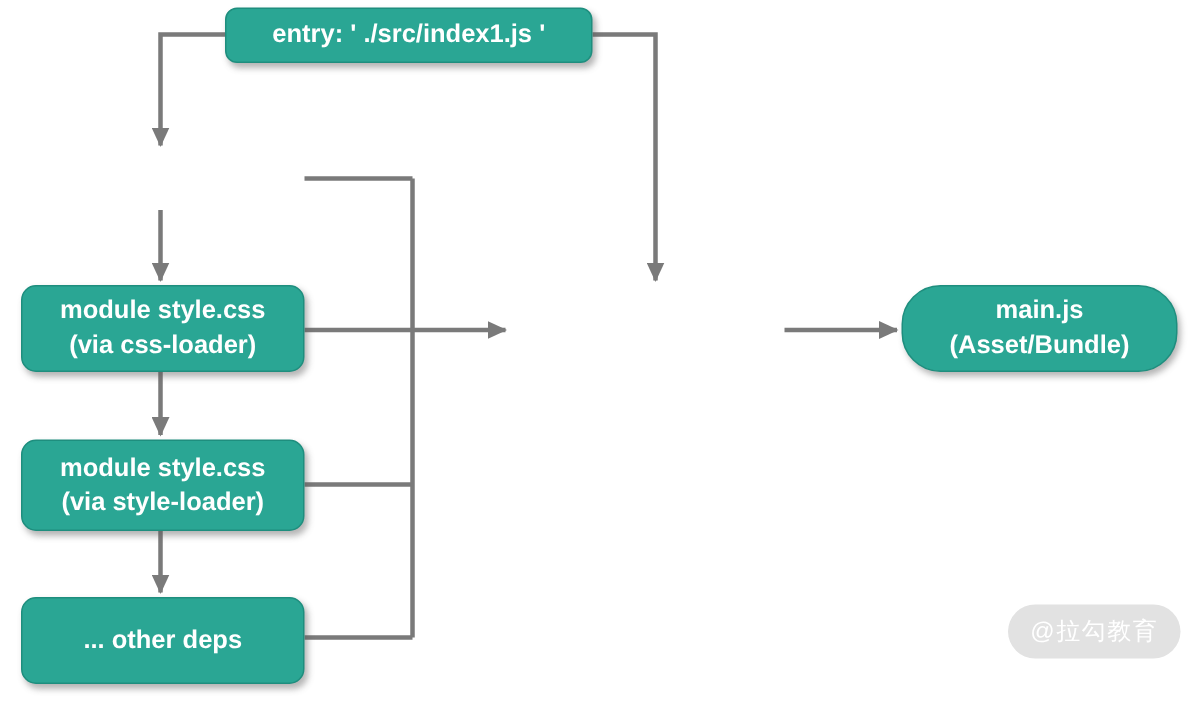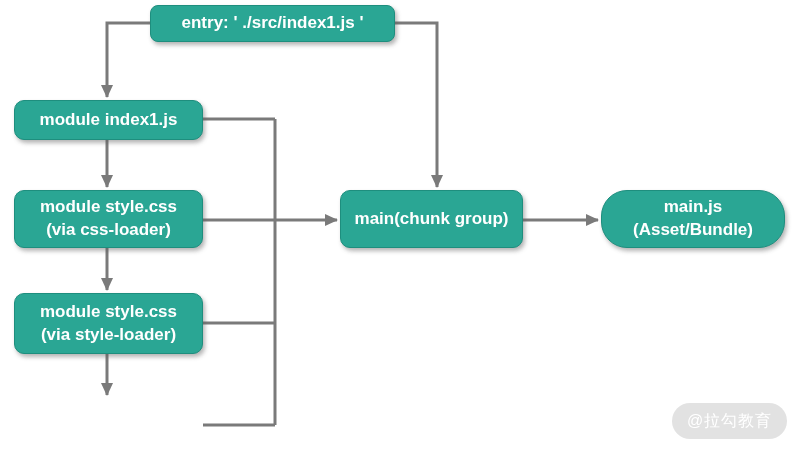--- a/index.html
+++ b/index.html
@@ -102,29 +102,28 @@
 
     <polyline class="edge" points="275,119 275,425"></polyline>
 
     <polyline class="edge" points="203,220 337,220" marker-end="url(#arrow)"></polyline>
 
     <polyline class="edge" points="523,220 598,220" marker-end="url(#arrow)"></polyline>
   </svg>
 
   <div class="node node-entry">entry: ' ./src/index1.js '</div>
 
-  <div class="node node-module-index1">module index1.js</div>
 
   <div class="node node-module-css-loader">module style.css
 (via css-loader)</div>
 
   <div class="node node-module-style-loader">module style.css
 (via style-loader)</div>
 
+  <div class="node node-other-deps">... other deps</div>
 
-  <div class="node node-main-chunk">main(chunk group)</div>
 
   <div class="node node-main-js">main.js
 (Asset/Bundle)</div>
 
   <div class="watermark">@拉勾教育</div>
 
 </div>
 
 </body></html>

